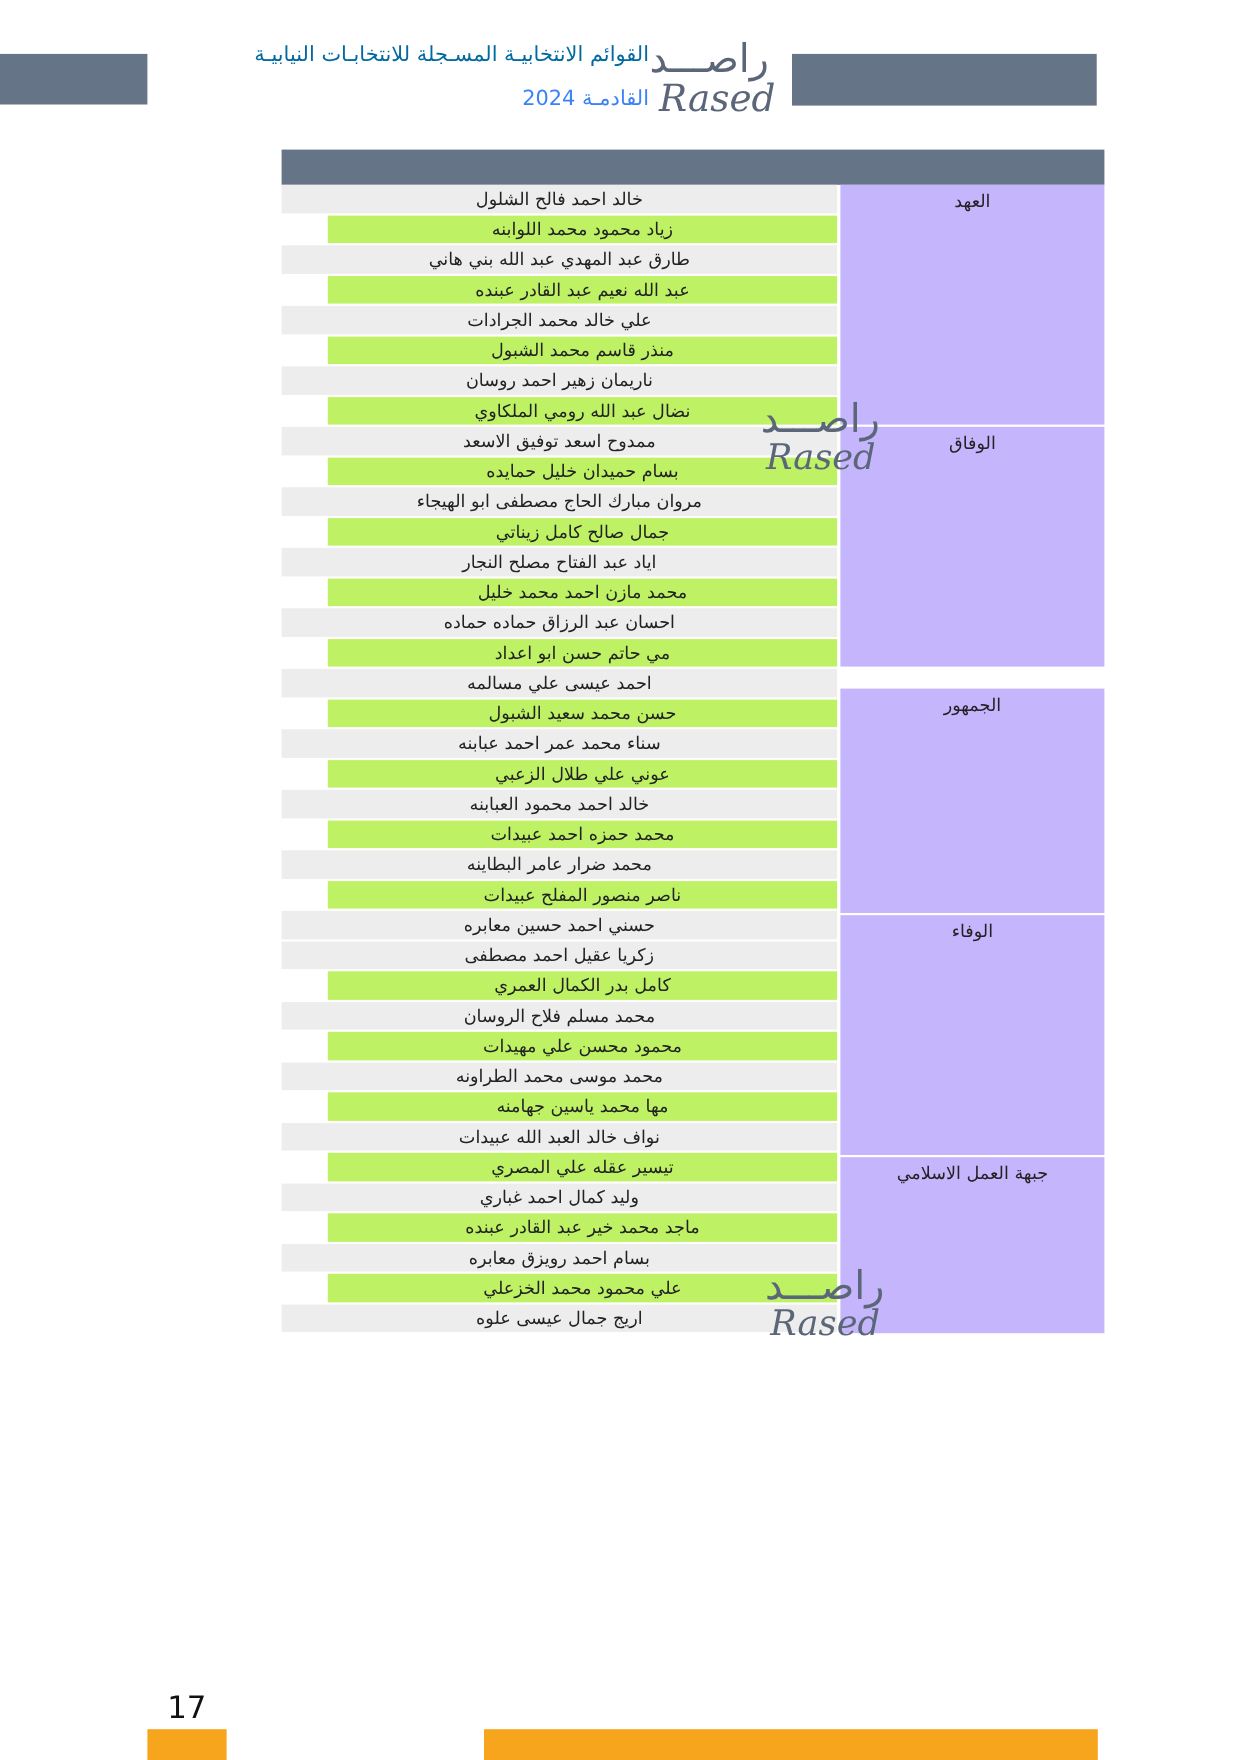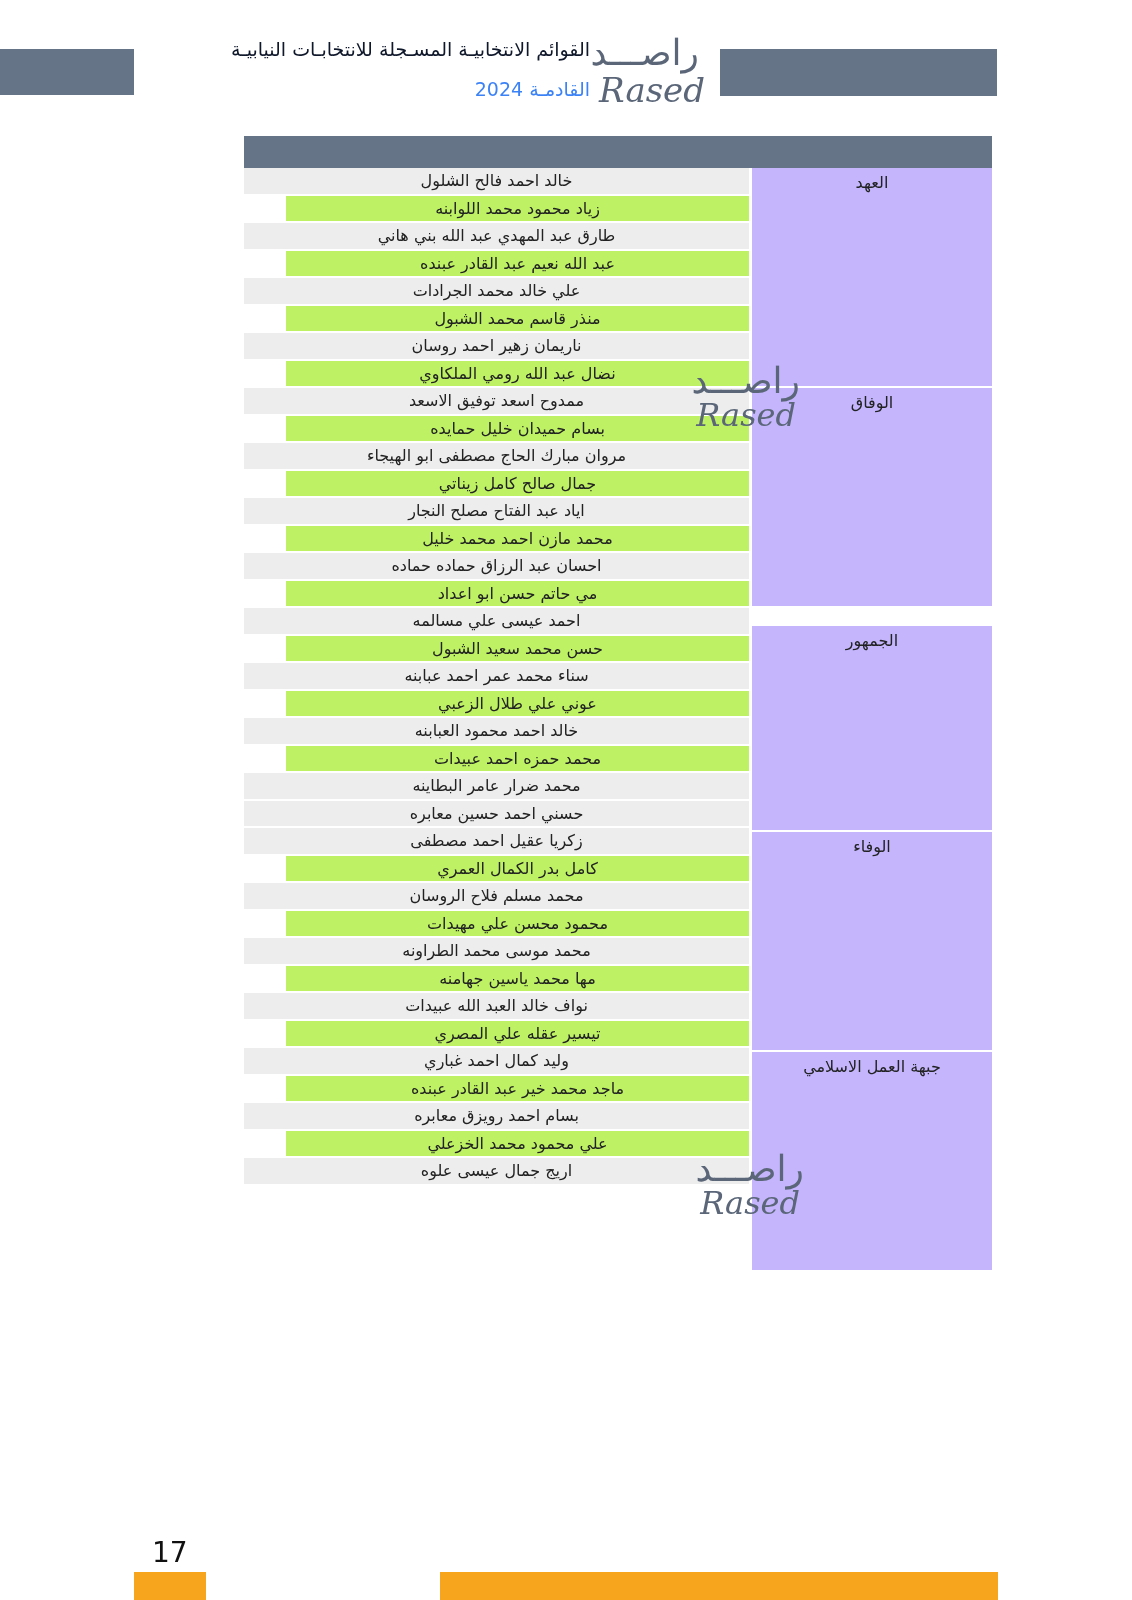--- a/index.html
+++ b/index.html
@@ -1,26 +1,26 @@
 <!DOCTYPE html>
 <html><head>
 <meta charset="utf-8">
 <style>
   html, body { margin:0; padding:0; }
   body { width:1132px; height:1600px; position:relative; background:#ffffff; overflow:hidden;
          font-family:"DejaVu Sans", sans-serif; color:#222; }
   .bar-left { position:absolute; left:0; top:49px; width:134px; height:46px; background:#667487; }
   .bar-right { position:absolute; left:720px; top:49px; width:277px; height:47px; background:#667487; }
   .title-block { position:absolute; left:140px; top:38px; width:450px; direction:rtl; text-align:right; }
-  .title-line1 { position:absolute; right:0; top:0; font-size:19px; white-space:nowrap; color:#0f172a; letter-spacing:-0.3px; }
+  .title-line1 { position:absolute; right:0; top:0; font-size:19px; white-space:nowrap; color:#0369a1; letter-spacing:-0.3px; }
   .title-line2 { position:absolute; right:0; top:40px; font-size:19px; white-space:nowrap; color:#3b82f6; }
   .logo { position:absolute; left:593px; top:32px; width:120px; height:80px; color:#5b6779; }
   .logo-ar { position:absolute; right:14px; top:0; font-size:36px; font-family:"DejaVu Sans", sans-serif; direction:rtl; letter-spacing:0; font-weight:300; }
   .logo-en { position:absolute; right:8px; top:38px; font-size:34px; font-style:italic; font-family:"DejaVu Serif", serif; }
-  .table { position:absolute; left:244px; top:136px; width:748px; }
+  .table { position:absolute; left:256px; top:136px; width:748px; }
   .thead { height:32px; background:#667487; }
   .tbody { position:relative; }
   .names { position:absolute; left:0; top:0; width:505px; }
   .row { height:25.5px; line-height:25.5px; margin-bottom:2px; text-align:center; direction:rtl; font-size:16px; color:#222; }
   .row.odd { background:#ededed; }
   .row.even { background:#bef264;margin-left:42px; }
   .groups { position:absolute; left:508px; top:0; width:240px; }
   .group { background:#c4b5fd; margin-bottom:2px; direction:rtl; text-align:center; font-size:16px; position:relative; }
   .group-label { display:block; padding-top:2px; line-height:25px; }
   .watermark { position:absolute; color:#5b6779; pointer-events:none; }
@@ -68,20 +68,21 @@
       <div class="row odd">احسان عبد  الرزاق حماده حماده</div>
       <div class="row even">مي حاتم حسن ابو اعداد</div>
 
       <div class="row odd">احمد عيسى علي مسالمه</div>
       <div class="row even">حسن محمد سعيد الشبول</div>
       <div class="row odd">سناء محمد  عمر احمد عبابنه</div>
       <div class="row even">عوني علي طلال الزعبي</div>
       <div class="row odd">خالد احمد محمود العبابنه</div>
       <div class="row even">محمد حمزه احمد عبيدات</div>
       <div class="row odd">محمد ضرار عامر البطاينه</div>
+      <div class="row even">ناصر منصور المفلح عبيدات</div>
 
       <div class="row odd">حسني احمد حسين معابره</div>
       <div class="row odd">زكريا عقيل احمد مصطفى</div>
       <div class="row even">كامل بدر الكمال العمري</div>
       <div class="row odd">محمد مسلم فلاح الروسان</div>
       <div class="row even">محمود محسن علي مهيدات</div>
       <div class="row odd">محمد موسى محمد الطراونه</div>
       <div class="row even">مها محمد ياسين جهامنه</div>
 
       <div class="row odd">نواف خالد العبد الله عبيدات</div>
@@ -99,21 +100,21 @@
       </div>
       <div class="group" style="height:218px;">
         <span class="group-label">الوفاق</span>
       </div>
       <div class="group" style="height:204px;margin-top:20px;">
         <span class="group-label">الجمهور</span>
       </div>
       <div class="group" style="height:218px;">
         <span class="group-label">الوفاء</span>
       </div>
-      <div class="group" style="height:218px;">
+      <div class="group" style="height:160px;">
         <span class="group-label">جبهة العمل الاسلامي</span>
       </div>
     </div>
   </div>
 </div>
 
 <div class="watermark" style="left:680px; top:360px; width:120px; height:80px;">
   <div class="wm-ar">راصـــد</div>
   <div class="wm-en">Rased</div>
 </div>

